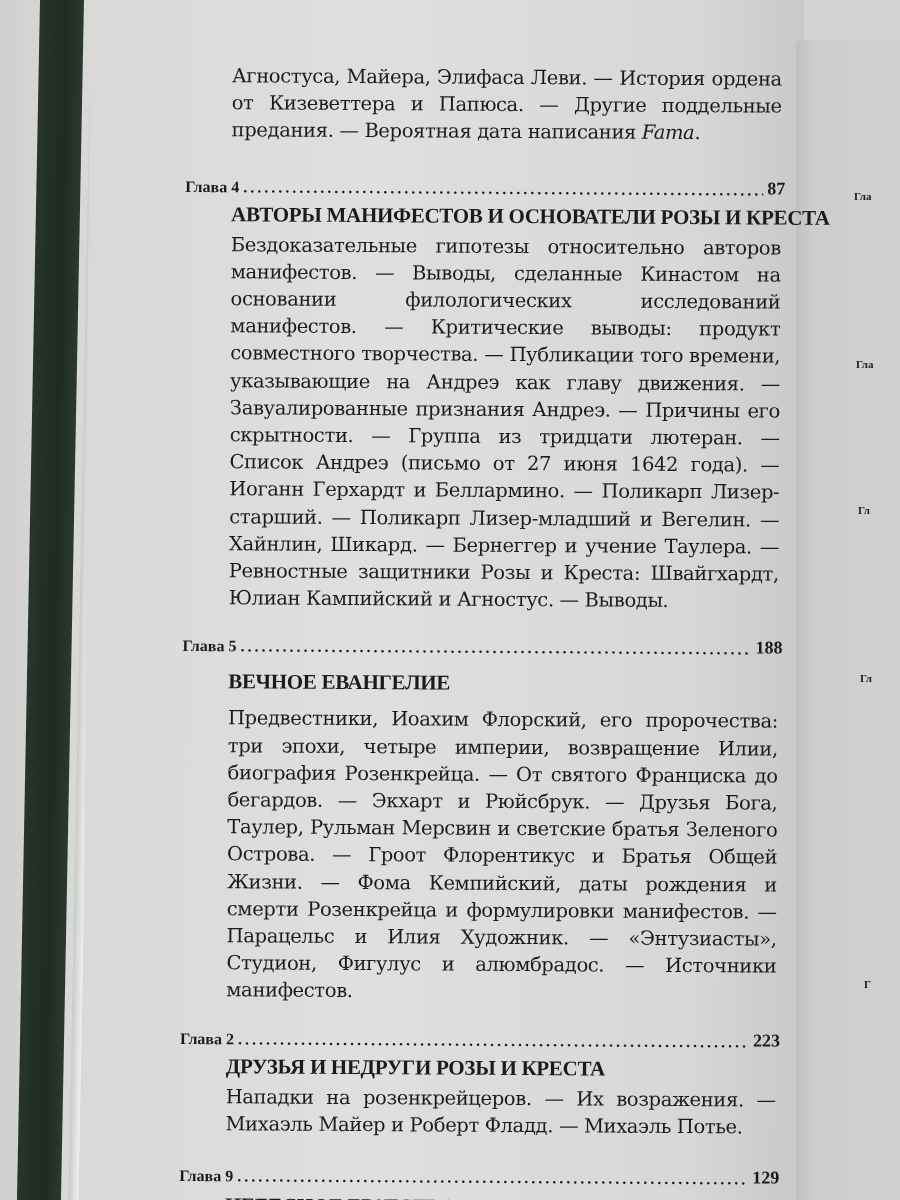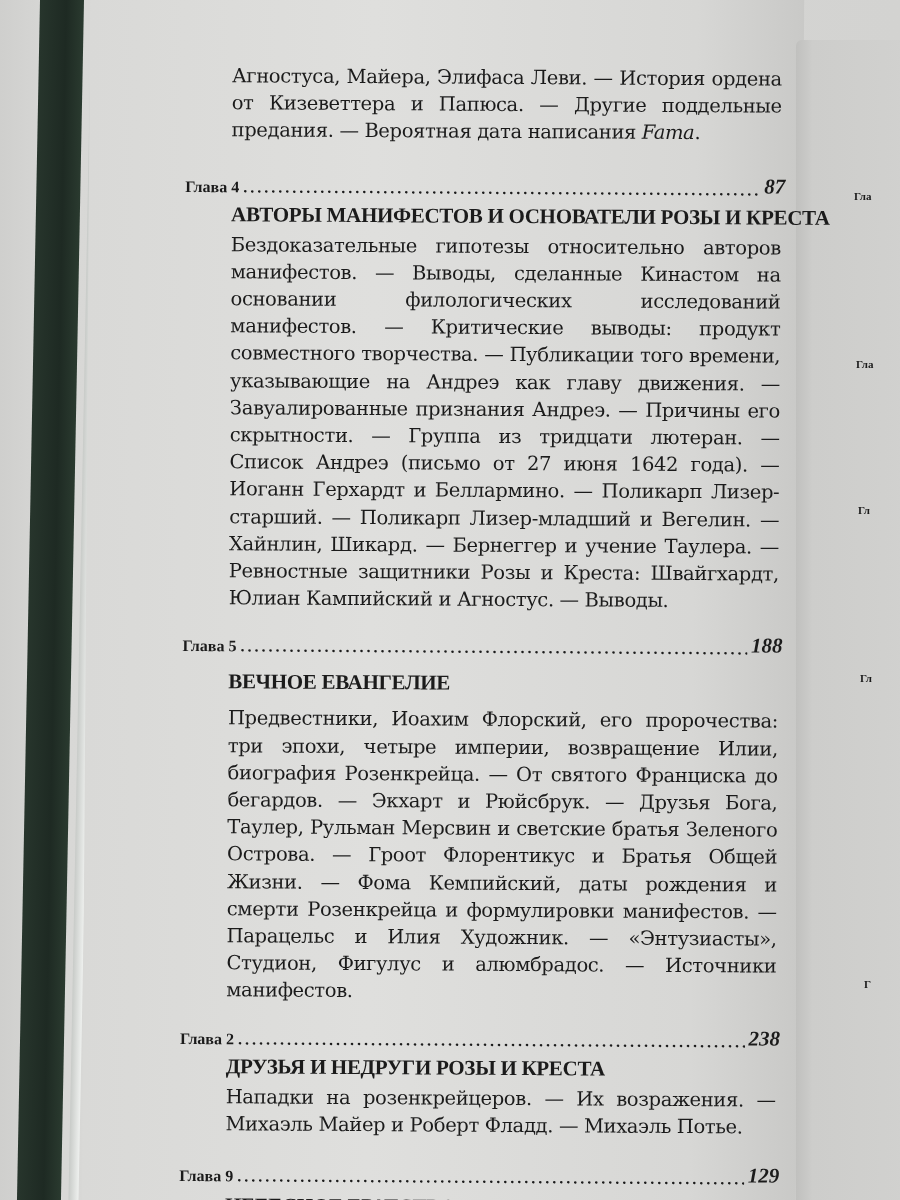--- a/index.html
+++ b/index.html
@@ -54,21 +54,21 @@
       display: flex; align-items: flex-end;
       font-family: "Liberation Serif", serif;
       font-weight: bold; font-size: 16px;
       margin-top: 18px; height: 26px;
     }
     .chapter-row .label { white-space: nowrap; text-align: center; }
     .chapter-row .dots {
       flex: 1; overflow: hidden; white-space: nowrap;
       margin: 0 4px; letter-spacing: 3px; font-weight: bold;
     }
-    .chapter-row .page-num { white-space: nowrap; font-size: 21px; font-style: italic; }
+    .chapter-row .page-num { white-space: nowrap; font-size: 18px; }
     .chapter-title {
       font-family: "Liberation Serif", serif;
       font-weight: bold; font-size: 21px;
       padding-left: 46px; margin-top: 6px; margin-bottom: 4px;
       letter-spacing: -0.3px;
       white-space: nowrap;
     }
     i { font-style: italic; }
   </style>
 </head>
@@ -103,21 +103,21 @@
       <span class="label">Глава 5</span>
       <span class="dots">................................................................................</span>
       <span class="page-num">188</span>
     </div>
     <div class="chapter-title" style="margin-top:14px;margin-bottom:10px;">ВЕЧНОЕ ЕВАНГЕЛИЕ</div>
     <p class="para">Предвестники, Иоахим Флорский, его пророчества: три эпохи, четыре империи, возвращение Илии, биография Розенкрейца. — От святого Франциска до бегардов. — Экхарт и Рюйсбрук. — Друзья Бога, Таулер, Рульман Мерсвин и светские братья Зеленого Острова. — Гроот Флорентикус и Братья Общей Жизни. — Фома Кемпийский, даты рождения и смерти Розенкрейца и формулировки манифестов. — Парацельс и Илия Художник. — «Энтузиасты», Студион, Фигулус и алюмбрадос. — Источники манифестов.</p>
 
     <div class="chapter-row">
       <span class="label">Глава 2</span>
       <span class="dots">................................................................................</span>
-      <span class="page-num">238</span>
+      <span class="page-num">223</span>
     </div>
     <div class="chapter-title">ДРУЗЬЯ И НЕДРУГИ РОЗЫ И КРЕСТА</div>
     <p class="para">Нападки на розенкрейцеров. — Их возражения. — Михаэль Майер и Роберт Фладд. — Михаэль Потье.</p>
 
     <div class="chapter-row" style="margin-top:22px;">
       <span class="label">Глава 9</span>
       <span class="dots">................................................................................</span>
       <span class="page-num">129</span>
     </div>
     <div class="chapter-title" style="margin-top:8px;margin-bottom:10px;">НЕБЕСНОЕ БРАТСТВО</div>

